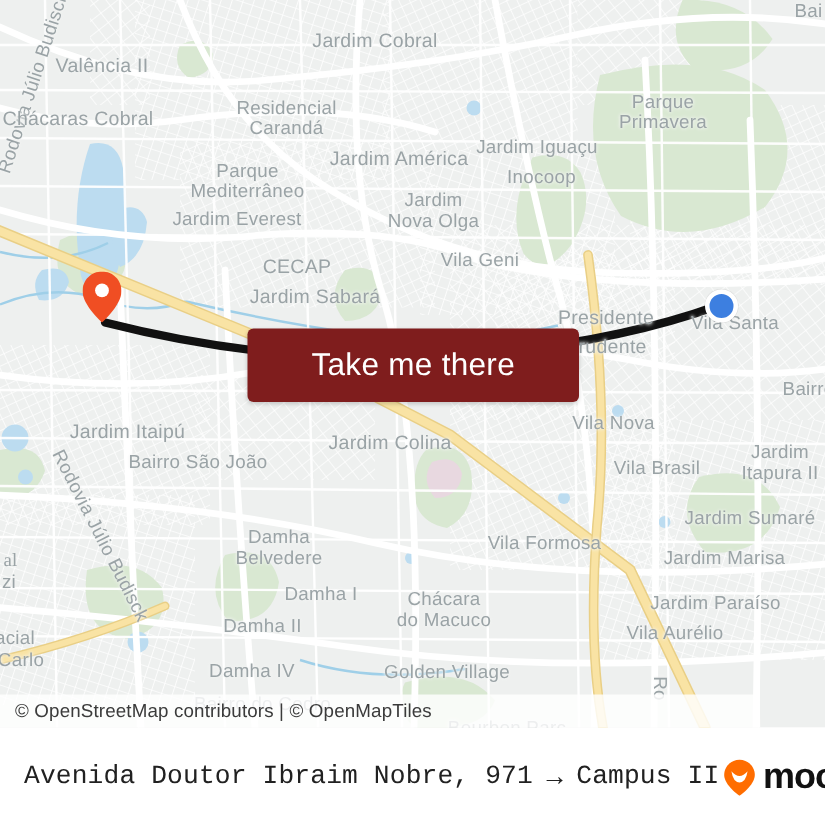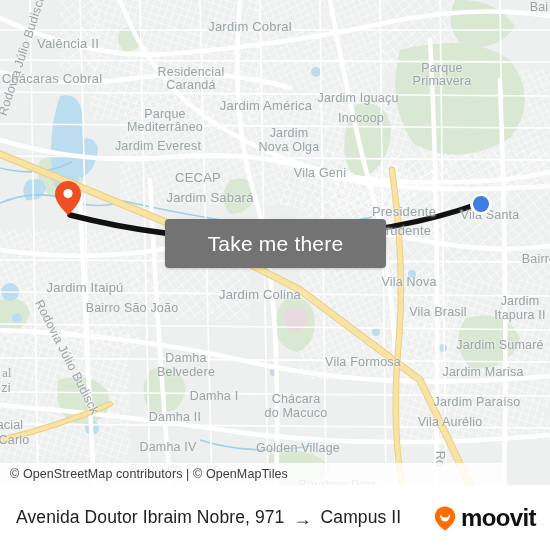--- a/index.html
+++ b/index.html
@@ -50,21 +50,21 @@
     border: 3px solid #ffffff;
     transform: translate(-50%, -50%);
     box-shadow: 0 0 0 0.5px rgba(0,0,0,0.07);
   }
 
   
   .cta {
     position: absolute;
     left: 165px; top: 219px;
     width: 221px; height: 49px;
-    background: #737373;
+    background: #7f1d1d;
     border: none;
     border-radius: 4px;
     color: #ffffff;
     font-family: "Liberation Sans", sans-serif;
     font-size: 21px;
     letter-spacing: 0.2px;
     cursor: pointer;
     box-shadow: 0 1px 3px rgba(0,0,0,0.18);
   }
 
@@ -91,20 +91,21 @@
     padding: 0 14px 0 16px;
   }
   .footer-route {
     display: flex; align-items: flex-end;
     flex: 1 1 auto;
     gap: 9px;
     font-size: 17.5px;
     color: #212121;
     letter-spacing: 0.1px;
     white-space: nowrap;
+    font-family: Liberation Mono, monospace;
   }
   .arrow { font-size: 18px; color: #212121; line-height: 1; }
   .brand { display: flex; align-items: center; gap: 3px; flex: 0 0 auto; }
   .brand-word {
     font-size: 24px; font-weight: bold; color: #111111;
     letter-spacing: -0.6px;
   }
 </style>
 </head>
 <body>

